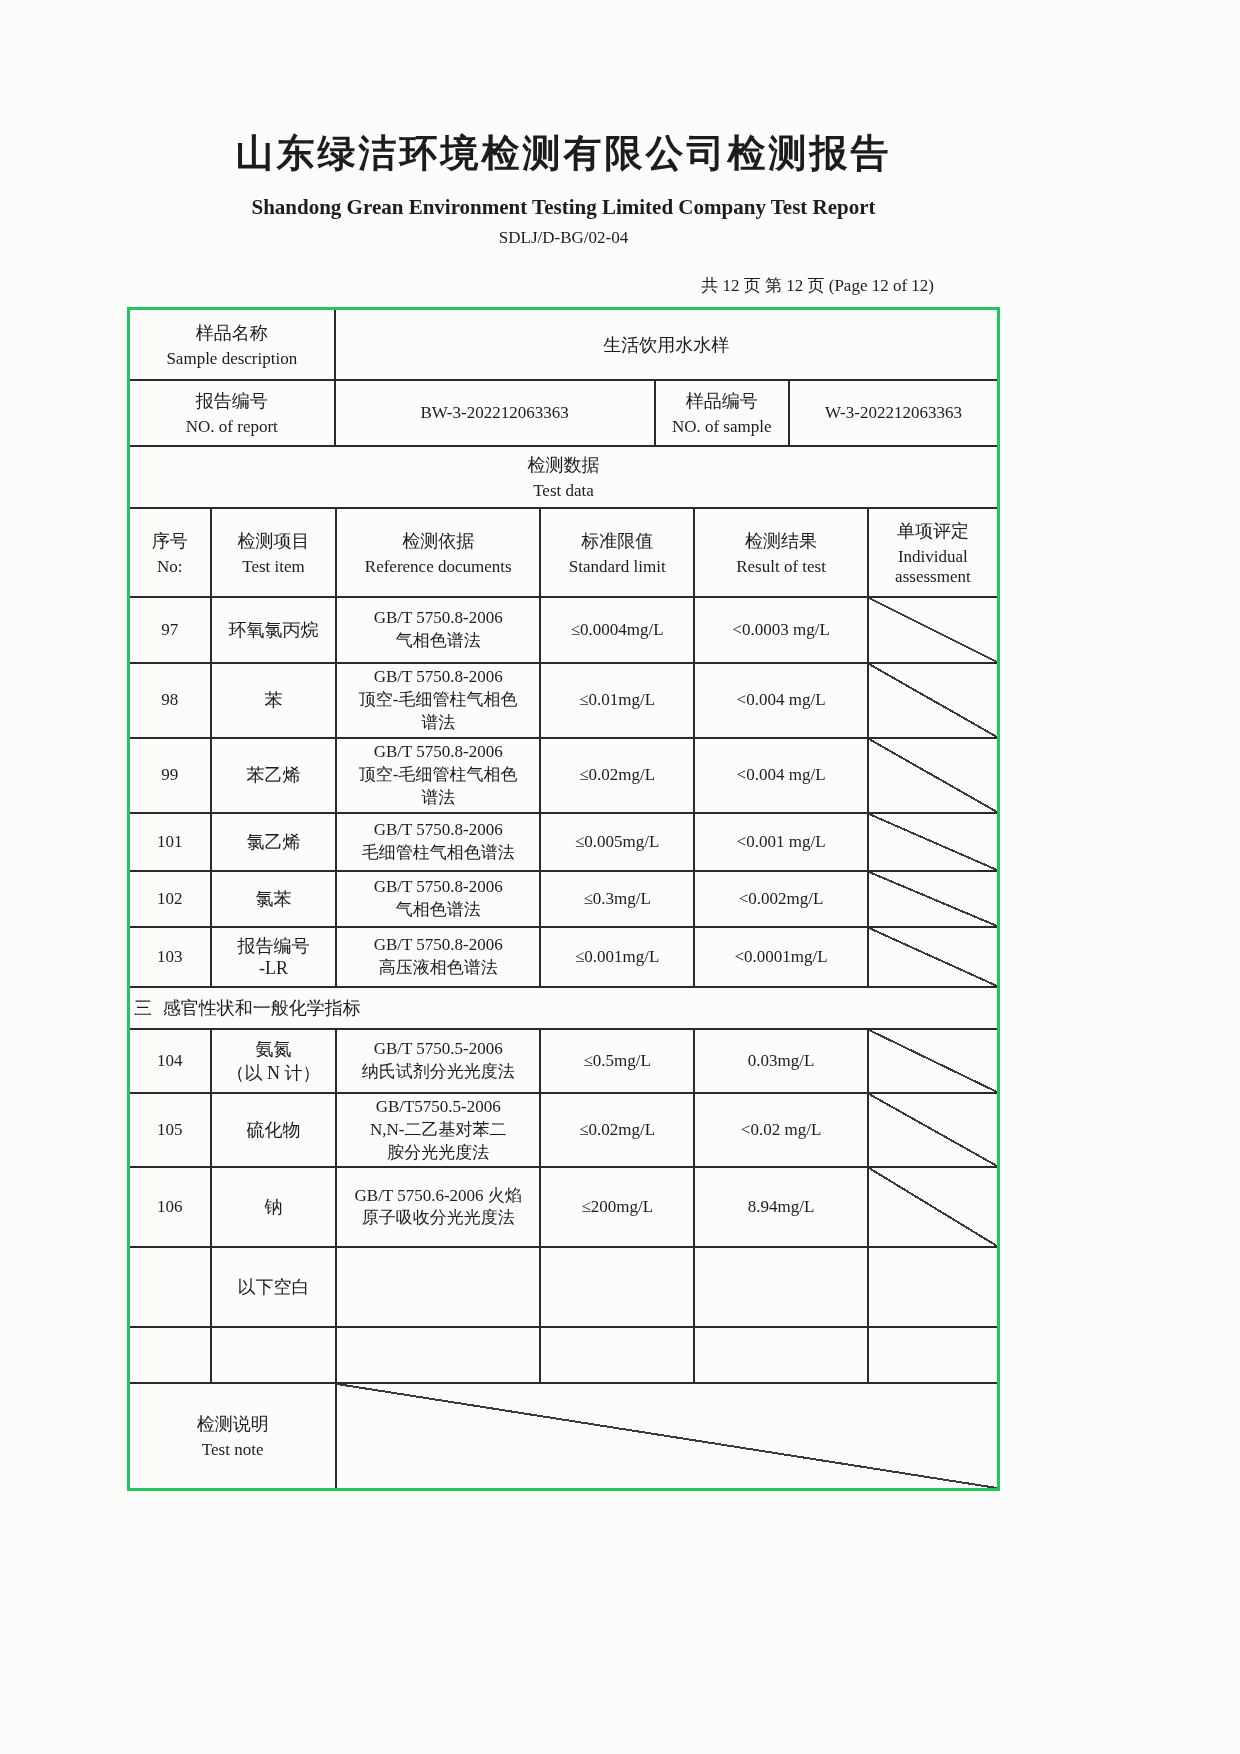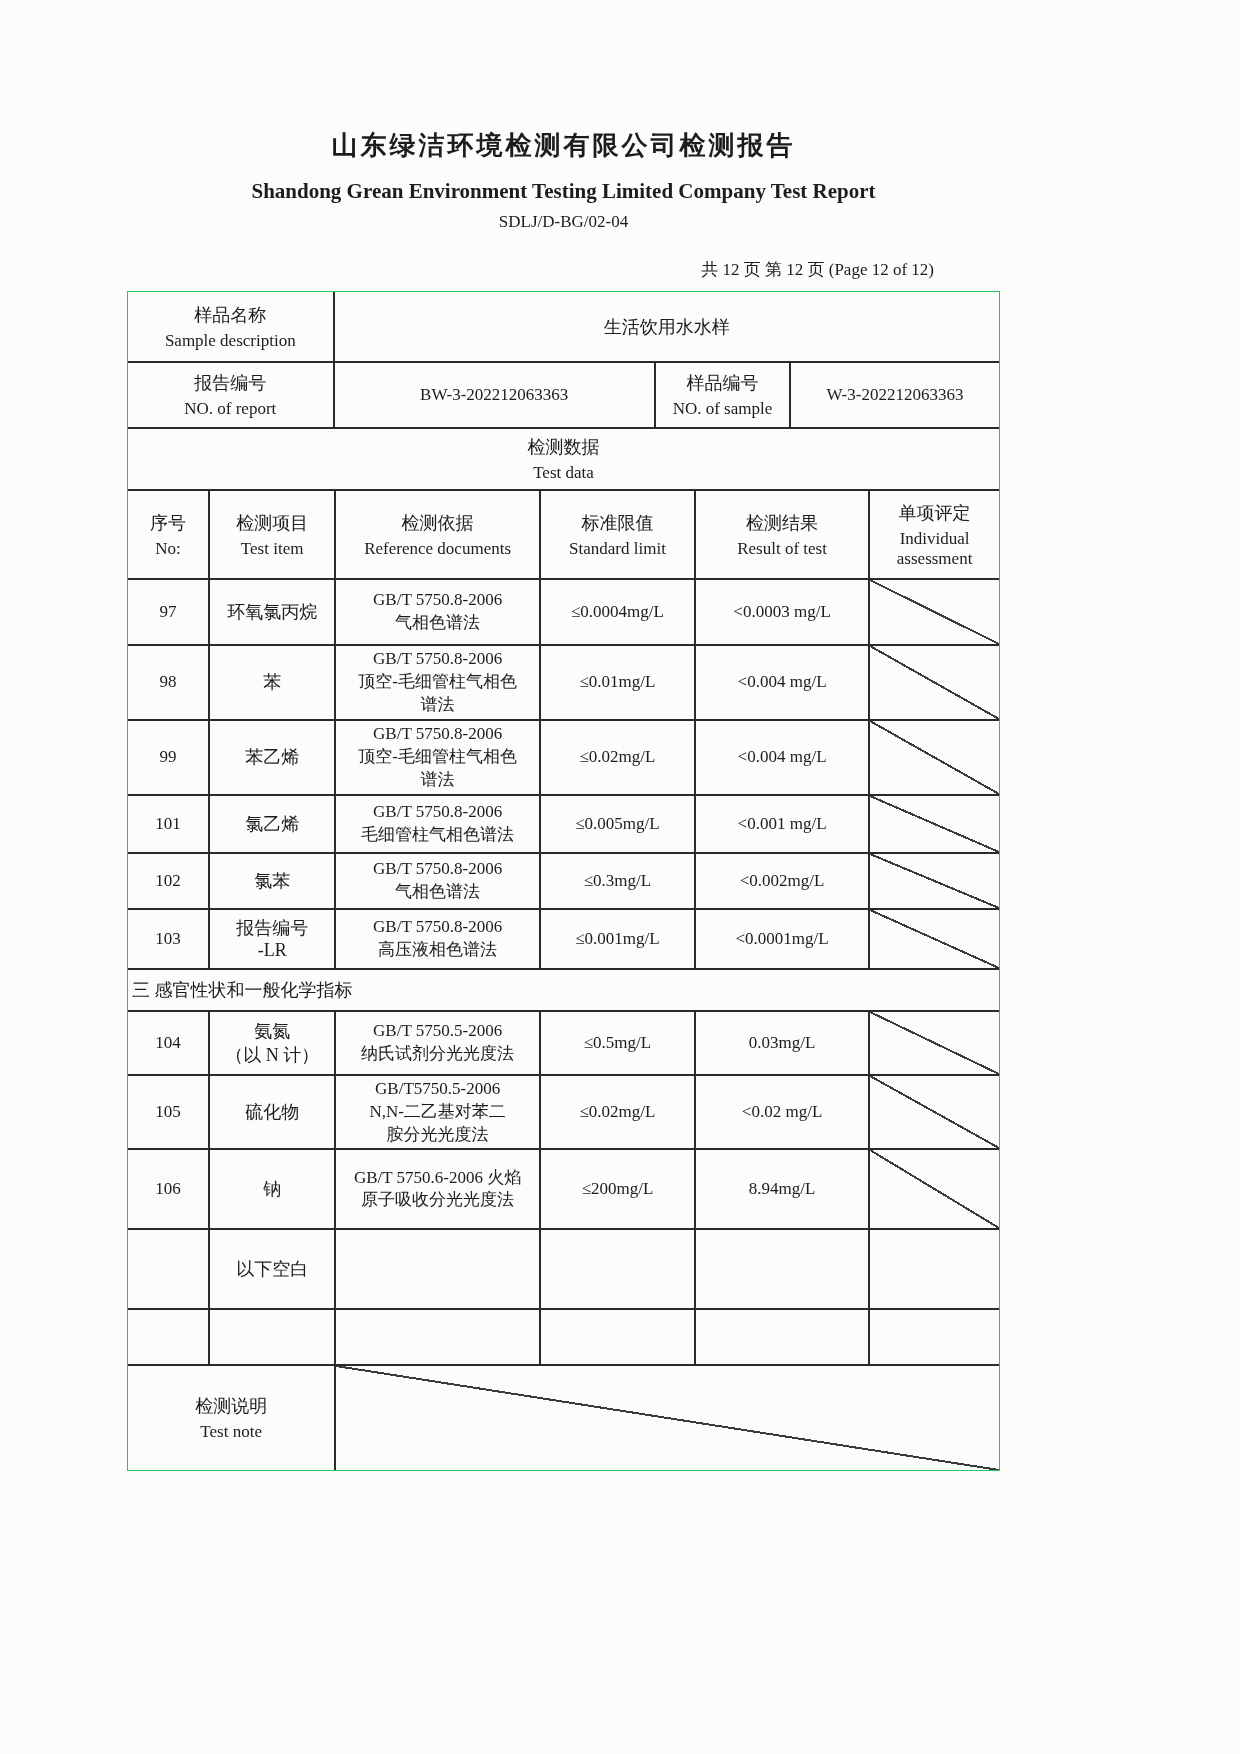--- a/index.html
+++ b/index.html
@@ -13,21 +13,21 @@
     font-family:"Liberation Serif","DejaVu Serif",serif;
     overflow:hidden;
   }
   .content {
     position:absolute;
     left:127px; top:128px;
     width:873px;
   }
   .title-cn {
     text-align:center;
-    font-size:26px;
+    font-size:38px;
     font-weight:bold;
     letter-spacing:3px;
     margin-bottom:16px;
   }
   .title-en {
     text-align:center;
     font-size:21px;
     font-weight:bold;
     margin-bottom:8px;
   }
@@ -35,21 +35,21 @@
     text-align:center;
     font-size:17px;
     margin-bottom:26px;
   }
   .page-info {
     text-align:right;
     padding-right:66px;
     font-size:17px;
     margin-bottom:10px;
   }
-  .report-table-wrap { border:1px solid #22c55e; }
+  .report-table-wrap { border:3px solid #22c55e; }
   table { width:100%; border-collapse:collapse; table-layout:fixed; }
   td {
     border:2px solid #2a2a2a;
     text-align:center;
     vertical-align:middle;
     font-size:17px;
     padding:2px 4px;
     overflow:hidden;
   }
   
@@ -72,20 +72,21 @@
   .h58 { height:58px; }
   .h60 { height:60px;padding-left:20px; }
   .h62 { height:80px; }
   .h64 { height:64px; }
   .h66 { height:66px; }
   .h72 { height:72px; }
   .h105 { height:105px; }
   .group-cell {
     text-align:left;
     font-size:18px;
+    font-family:Liberation Mono, monospace;
   }
   .diag {
     background-image:linear-gradient(to top right,
       transparent calc(50% - 1px),
       #3a3a3a calc(50% - 1px),
       #3a3a3a calc(50% + 1px),
       transparent calc(50% + 1px));
   }
   .ref-cell { font-size:17px; line-height:1.35; }
   .num-cell { font-size:17px; }

